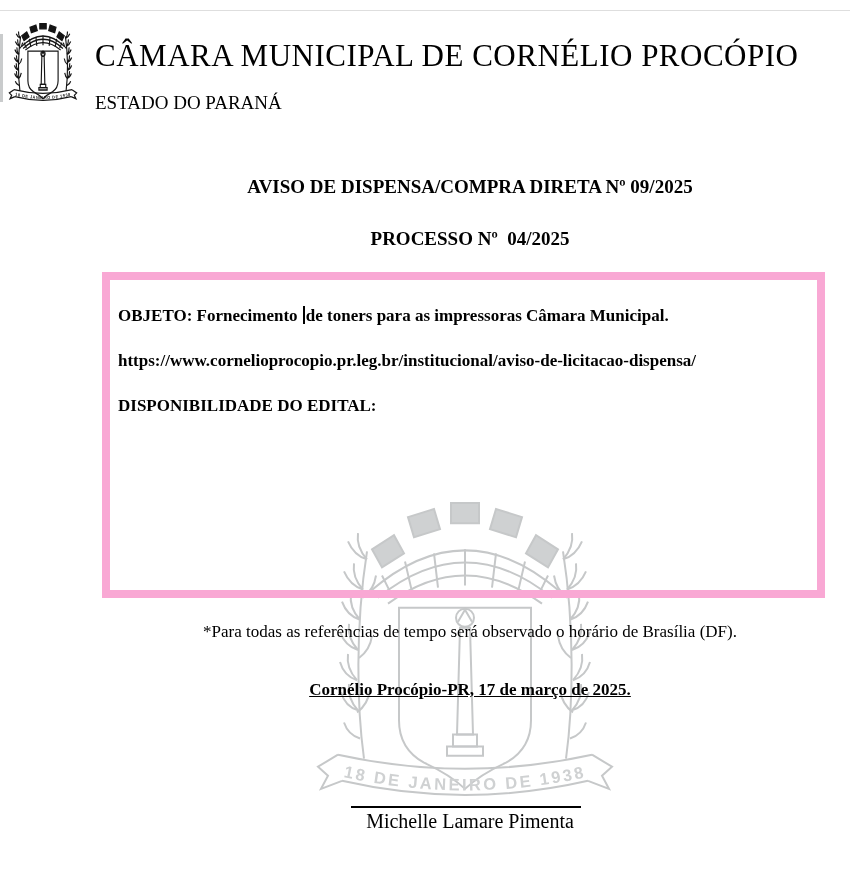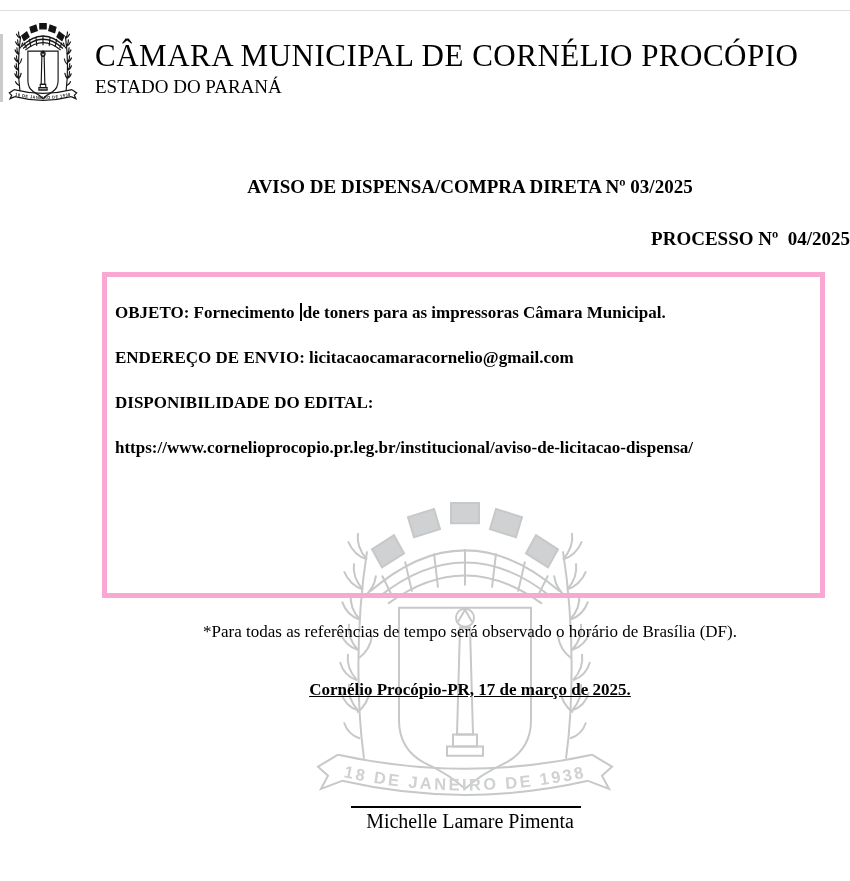--- a/index.html
+++ b/index.html
@@ -7,28 +7,28 @@
        font-family:"Liberation Serif","DejaVu Serif",serif;color:#000;}
   .abs{position:absolute;}
   .centerline{position:absolute;left:90px;right:0;text-align:center;z-index:2;}
   .edge-top{left:0;top:10px;width:850px;height:1px;background:#dedede;z-index:1;}
   .edge-left{left:0;top:34px;width:3px;height:68px;background:#c9cbcc;z-index:1;}
 
   .logo{left:8px;top:22px;width:70px;height:82px;z-index:2;}
 
   .org-block{left:95px;right:0;top:38px;text-align:left;z-index:2;}
   .org-name{font-size:31px;line-height:36px;font-weight:normal;letter-spacing:.5px;}
-  .org-state{font-size:19px;line-height:22px;margin-top:2px;}
+  .org-state{font-size:19px;line-height:22px;margin-top:18px;}
 
   .heading{font-weight:bold;font-size:19px;line-height:22px;white-space:pre-wrap;}
   .h-notice{top:176px;}
-  .h-process{top:228px;text-align:right;}
+  .h-process{top:228px;}
 
   .notice-box{left:102px;top:272px;width:723px;height:326px;box-sizing:border-box;
-              border:5px solid #f9a8d4;background:transparent;z-index:2;
+              border:8px solid #f9a8d4;background:transparent;z-index:2;
               padding:25px 10px 0 8px;}
   .notice-box p{margin:0 0 24px 0;font-weight:bold;font-size:17px;line-height:21px;
                 white-space:pre-wrap;}
   .caret{display:inline-block;width:0;height:18px;border-left:2px solid #000;
          vertical-align:-3px;margin:0 1px 0 1px;}
 
   .footnote{top:621px;font-weight:normal;font-size:17px;line-height:22px;}
   .placedate{top:679px;font-weight:bold;font-size:17px;line-height:22px;text-decoration:underline;}
 
   .watermark{left:312px;top:497px;width:306px;height:312px;z-index:1;}
@@ -93,28 +93,27 @@
 
 <svg class="abs logo" viewBox="0 0 306 310" preserveAspectRatio="none" stroke="#141414" color="#141414" stroke-width="5" fill="none">
   <use href="#coa"></use>
 </svg>
 
 <div class="abs org-block">
   <div class="org-name">CÂMARA MUNICIPAL DE CORNÉLIO PROCÓPIO</div>
   <div class="org-state">ESTADO DO PARANÁ</div>
 </div>
 
-<div class="centerline heading h-notice">AVISO DE DISPENSA/COMPRA DIRETA Nº 03/2025</div>
+<div class="centerline heading h-notice">AVISO DE DISPENSA/COMPRA DIRETA Nº 09/2025</div>
 <div class="centerline heading h-process">PROCESSO Nº  04/2025</div>
 
 <div class="abs notice-box">
   <p><span>OBJETO: Fornecimento </span><span class="caret"></span><span>de toners para as impressoras Câmara Municipal.</span></p>
-  <p>ENDEREÇO DE ENVIO: licitacaocamaracornelio@gmail.com</p>
+  <p>https://www.cornelioprocopio.pr.leg.br/institucional/aviso-de-licitacao-dispensa/</p>
   <p>DISPONIBILIDADE DO EDITAL:</p>
-  <p>https://www.cornelioprocopio.pr.leg.br/institucional/aviso-de-licitacao-dispensa/</p>
 </div>
 
 <svg class="abs watermark" viewBox="0 0 306 310" preserveAspectRatio="none" stroke="#c6c8c9" color="#cfd1d2" stroke-width="2" fill="none">
   <use href="#coa"></use>
 </svg>
 
 <div class="centerline footnote">*Para todas as referências de tempo será observado o horário de Brasília (DF).</div>
 <div class="centerline placedate">Cornélio Procópio-PR, 17 de março de 2025.</div>
 
 <div class="abs sig-line"></div>

